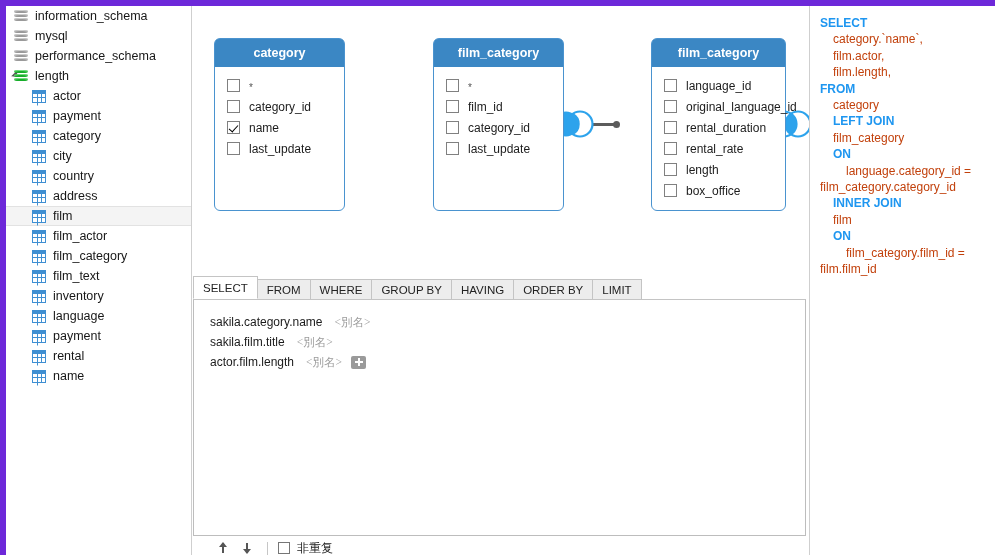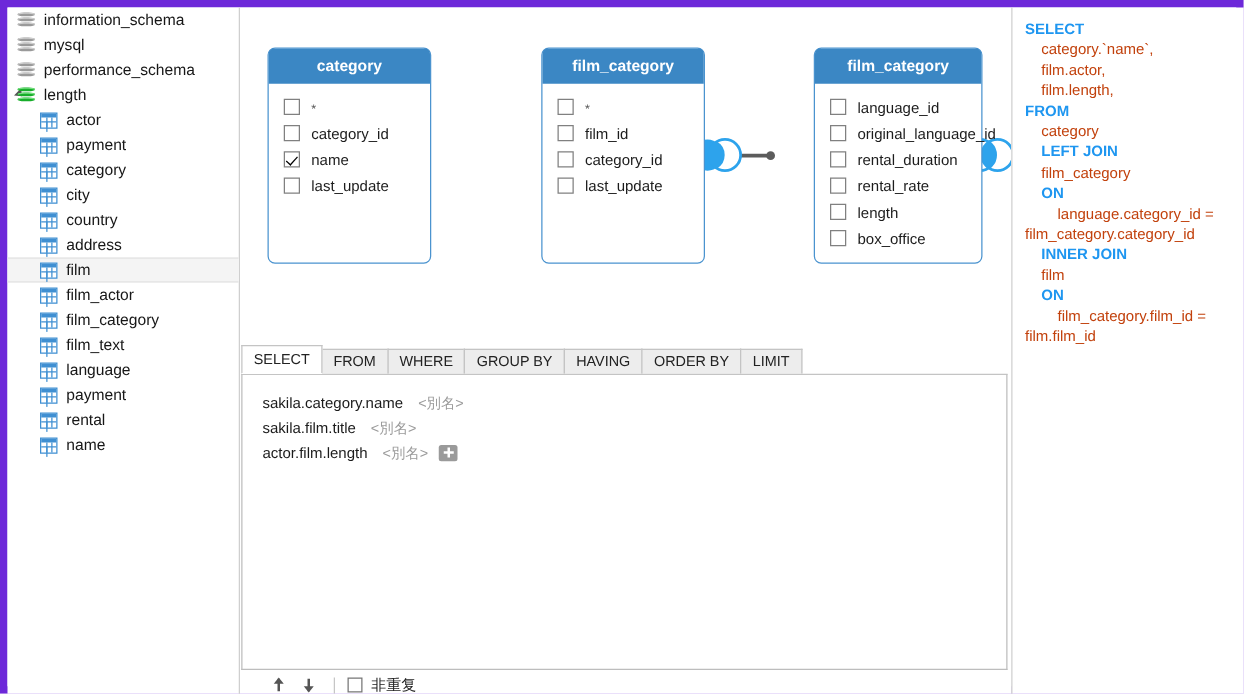--- a/index.html
+++ b/index.html
@@ -97,21 +97,21 @@
     box-sizing:border-box;cursor:default;
   }
   .tab.active{background:#ffffff;height:23px;line-height:22px;border-bottom:1px solid #fff;position:relative;z-index:3;}
   #clause-body{
     position:absolute;left:1px;top:23px;width:613px;height:237px;
     border:1px solid #bdbdbd;border-top:1px solid #c4c4c4;background:#ffffff;
     box-sizing:border-box;padding:12px 0 0 16px;
   }
   .selrow{display:flex;align-items:center;height:20px;font-size:12px;}
   .selrow .col{color:#1b1b1b;}
-  .selrow .alias{color:#9b9b9b;margin-left:12px;font-size:11.5px;}
+  .selrow .alias{color:#9b9b9b;margin-left:12px;font-size:11.5px;font-family:Liberation Serif, serif;}
   .plusbtn{
     display:inline-block;width:15px;height:13px;background:#9a9a9a;border-radius:2px;
     margin-left:9px;position:relative;
   }
   .plusbtn:before,.plusbtn:after{content:"";position:absolute;background:#fff;}
   .plusbtn:before{left:6.5px;top:2.5px;width:2px;height:8px;}
   .plusbtn:after{left:3.5px;top:5.5px;width:8px;height:2px;}
   #clause-foot{
     position:absolute;left:1px;top:262px;width:613px;height:20px;
     display:flex;align-items:center;padding-left:22px;box-sizing:border-box;
@@ -227,20 +227,26 @@
         <span class="icon-tbl">
           <span class="hl"></span>
         </span>
         <span class="lbl">film_category</span>
       </div>
       <div class="tree-row ind-1">
         <span class="icon-tbl">
           <span class="hl"></span>
         </span>
         <span class="lbl">film_text</span>
+      </div>
+      <div class="tree-row ind-1">
+        <span class="icon-tbl">
+          <span class="hl"></span>
+        </span>
+        <span class="lbl">inventory</span>
       </div>
       <div class="tree-row ind-1">
         <span class="icon-tbl">
           <span class="hl"></span>
         </span>
         <span class="lbl">language</span>
       </div>
       <div class="tree-row ind-1">
         <span class="icon-tbl">
           <span class="hl"></span>

